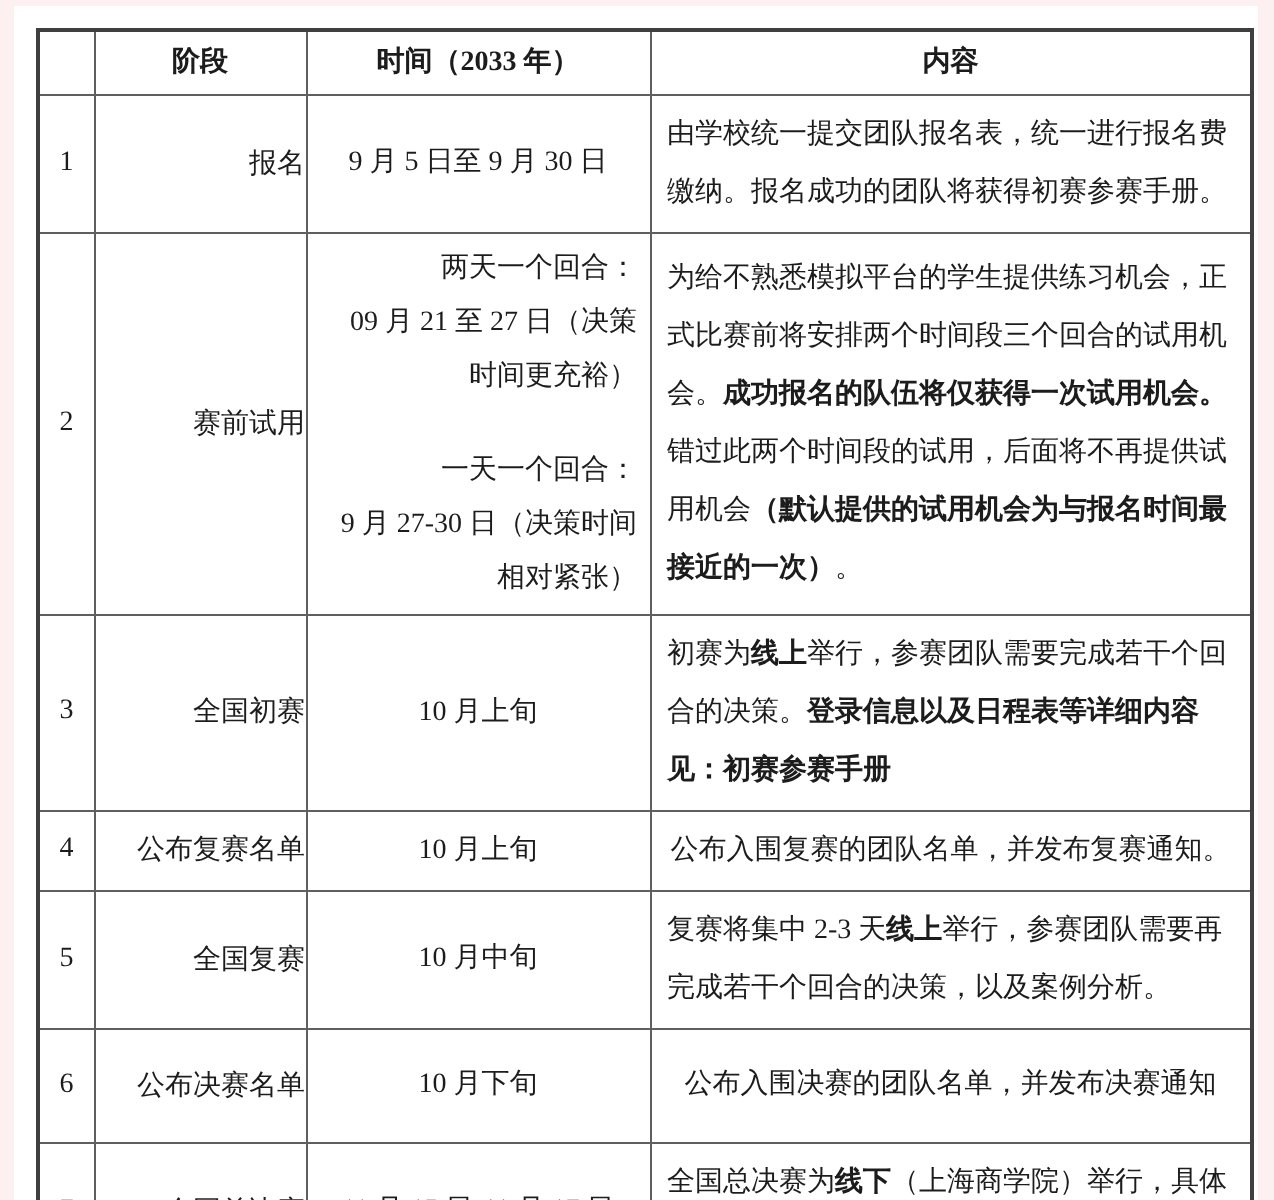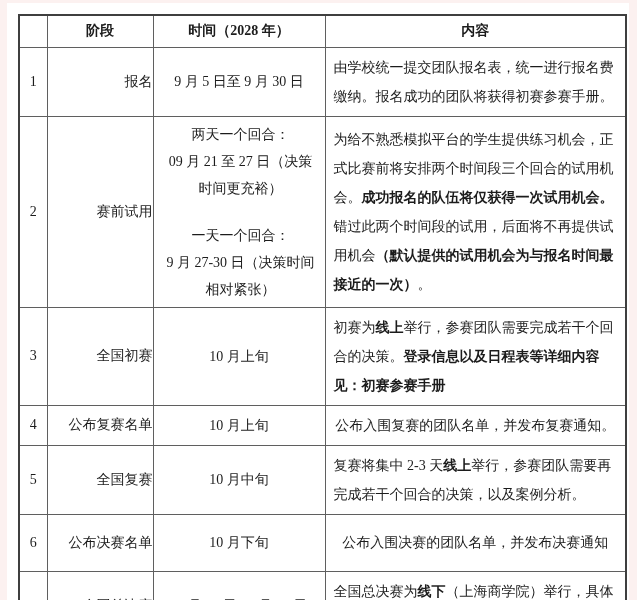--- a/index.html
+++ b/index.html
@@ -35,21 +35,21 @@
 
   thead th {
     height: 32px;
     font-weight: bold;
     font-size: 15px;
     text-align: center;
   }
   td.num-cell   { text-align: center; }
   td.stage-cell { text-align: right; }
   td.time-cell  { text-align: center; padding: 4px 6px; line-height: 27px; }
-  td.time-cell.align-left { text-align: center; padding-left: 9px; }
+  td.time-cell.align-left { text-align: right; padding-left: 9px; }
   td.content-cell { text-align: left; padding: 5px 8px; line-height: 29px; }
   td.content-cell.align-center { text-align: center; }
 
   .time-line { min-height: 27px; }
   .time-line.blank { height: 20px; min-height: 20px; }
 
   .seg-n  { font-weight: normal; }
   .seg-bu { font-weight: bold; text-underline-offset: 4px; }
 
   
@@ -70,21 +70,21 @@
   <colgroup>
     <col class="c-num">
       <col class="c-stage">
       <col class="c-time">
       <col class="c-cont">
   </colgroup>
   <thead>
     <tr>
       <th></th>
       <th>阶段</th>
-      <th>时间（2028 年）</th>
+      <th>时间（2033 年）</th>
       <th>内容</th>
     </tr>
   </thead>
   <tbody id="table-body">
       <tr>
         <td class="num-cell">1</td>
         <td class="stage-cell">报名</td>
         <td class="time-cell">
           <div class="time-line">9 月 5 日至 9 月 30 日</div>
         </td>

